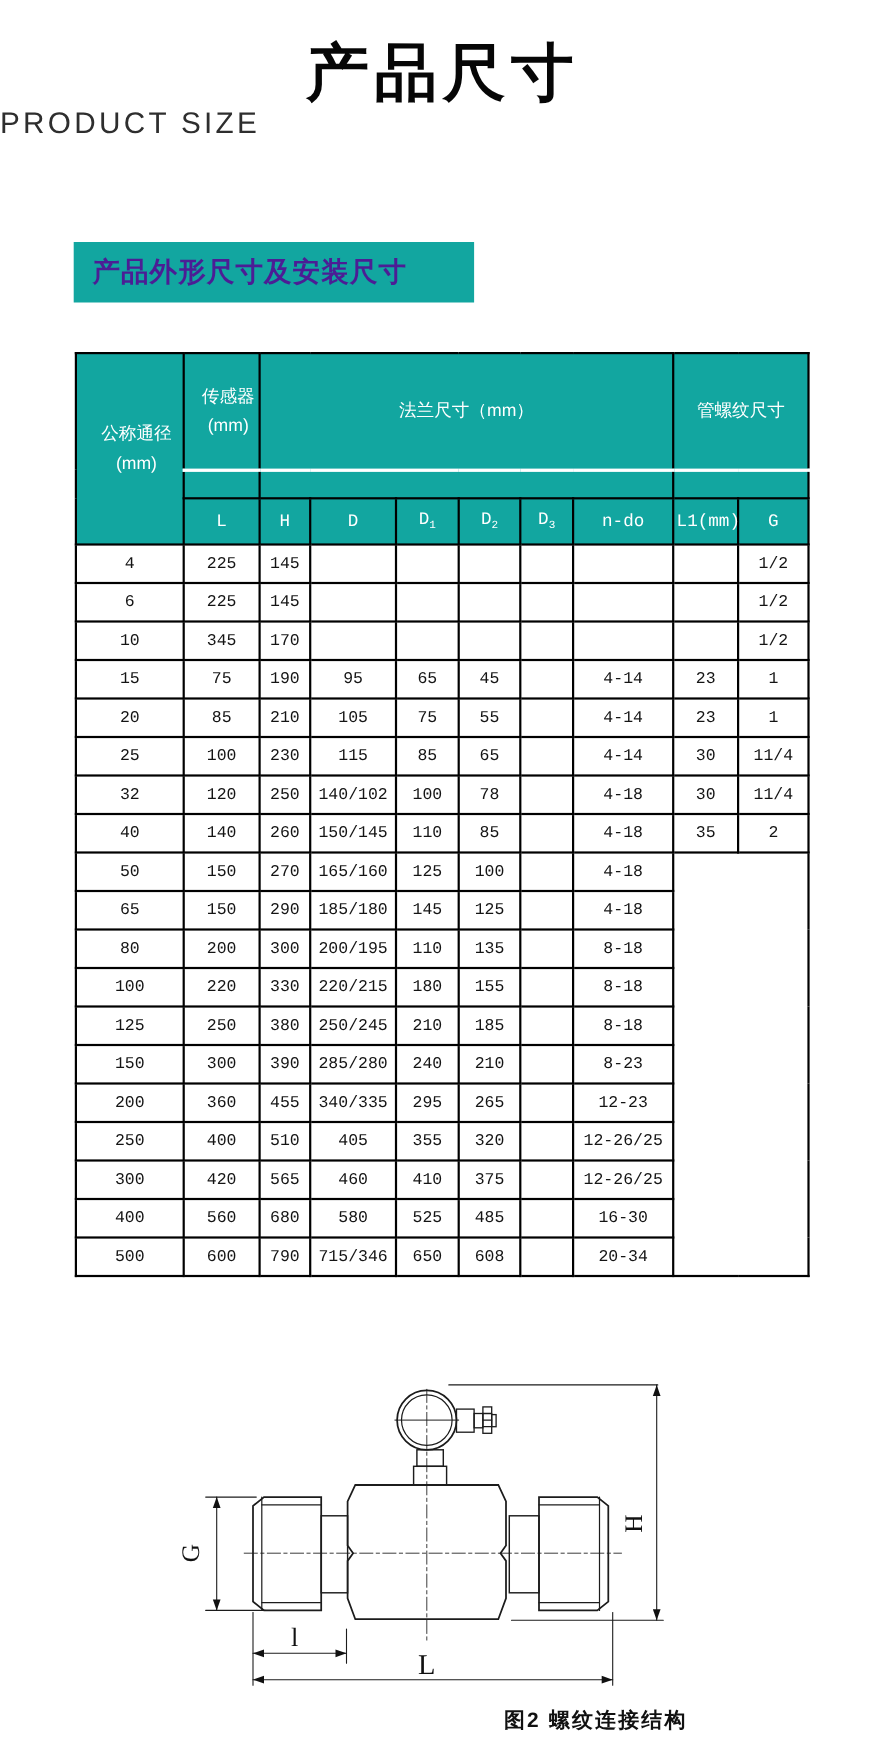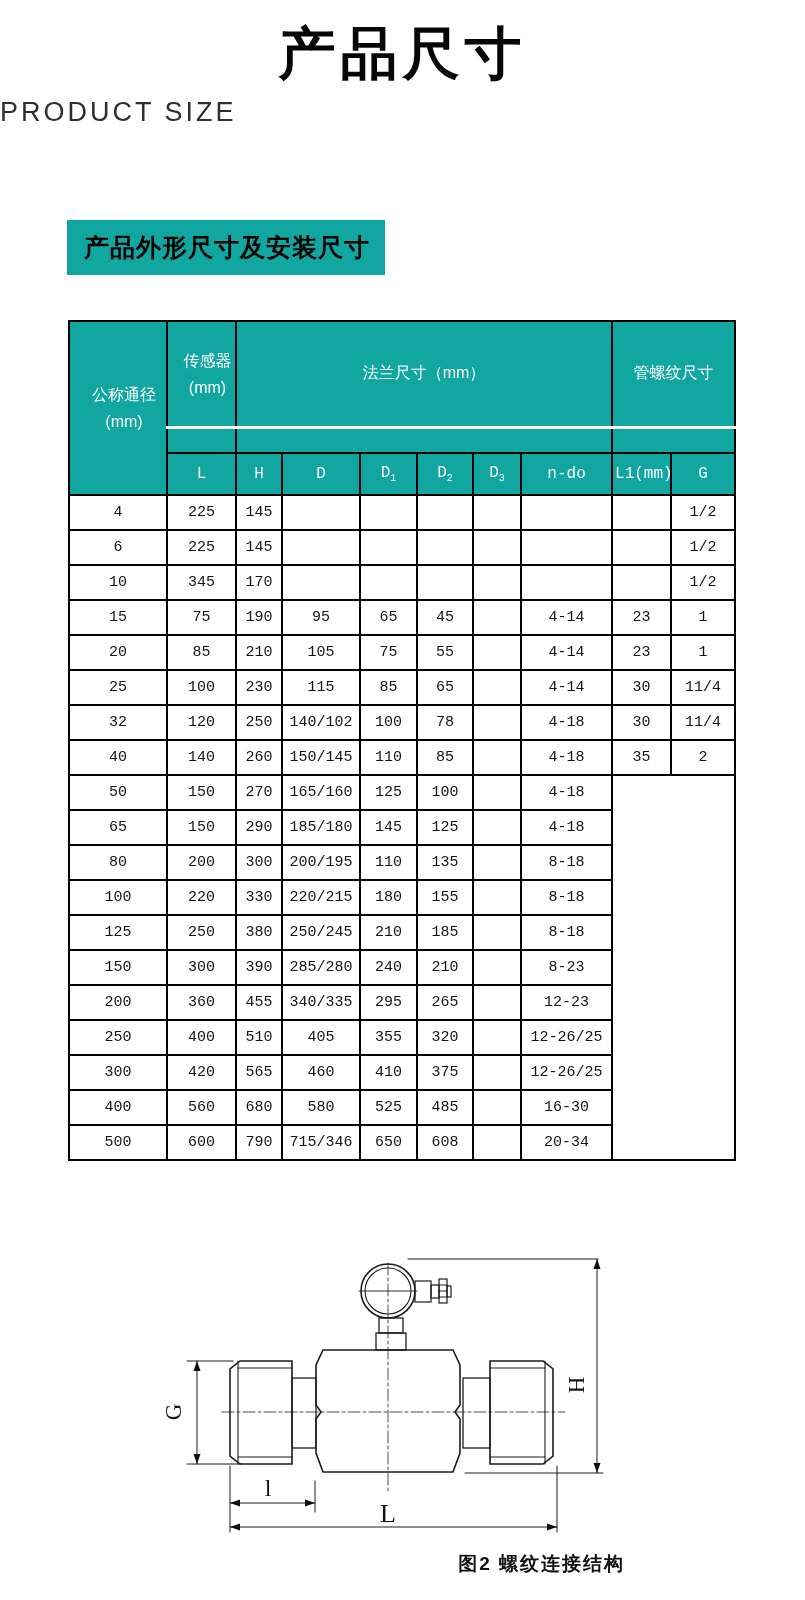--- a/index.html
+++ b/index.html
@@ -8,37 +8,37 @@
     position: relative;
     width: 805px;
     height: 1600px;
     background: #ffffff;
     font-family: "Liberation Sans", sans-serif;
     overflow: hidden;
   }
   
   .title {
     position: absolute; top: 16px; left: 0; right: 0;
-    margin: 0; text-align: center;
+    margin: 12px; text-align: center;
     font-size: 57px; font-weight: 900; letter-spacing: 5px;
     color: #060606;
     font-family: "Liberation Sans", sans-serif;
   }
   .subtitle {
     position: absolute; top: 97px; left: 0; right: 0;
     text-align: left;
     font-size: 27px; font-weight: 400; letter-spacing: 3px;
     color: #2e2e2e;
   }
   
   .banner {
     position: absolute; left: 67px; top: 220px;
-    width: 318px; height: 55px;
+    width: 364px; height: 55px;
     background: #12a6a0;
-    color: #000000;
+    color: #4c1d95;
     font-size: 25px; font-weight: 700;
     line-height: 55px;
     padding-left: 17px;
     letter-spacing: 1px;
   }
   
   table.dims {
     position: absolute; left: 68px; top: 320px;
     width: 666px;
     border-collapse: collapse;

